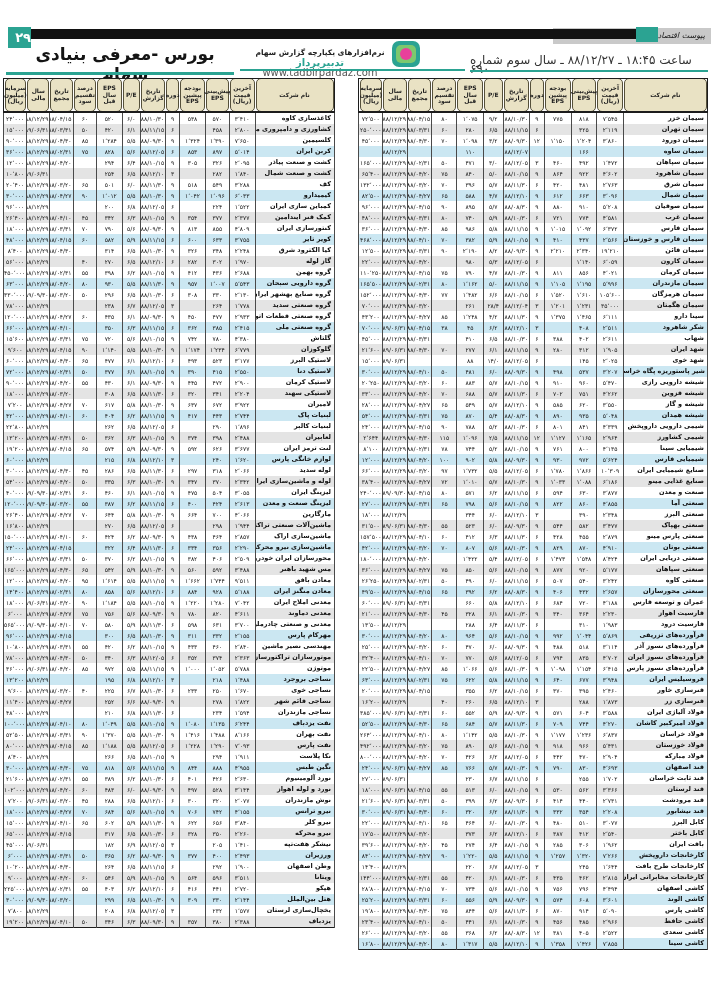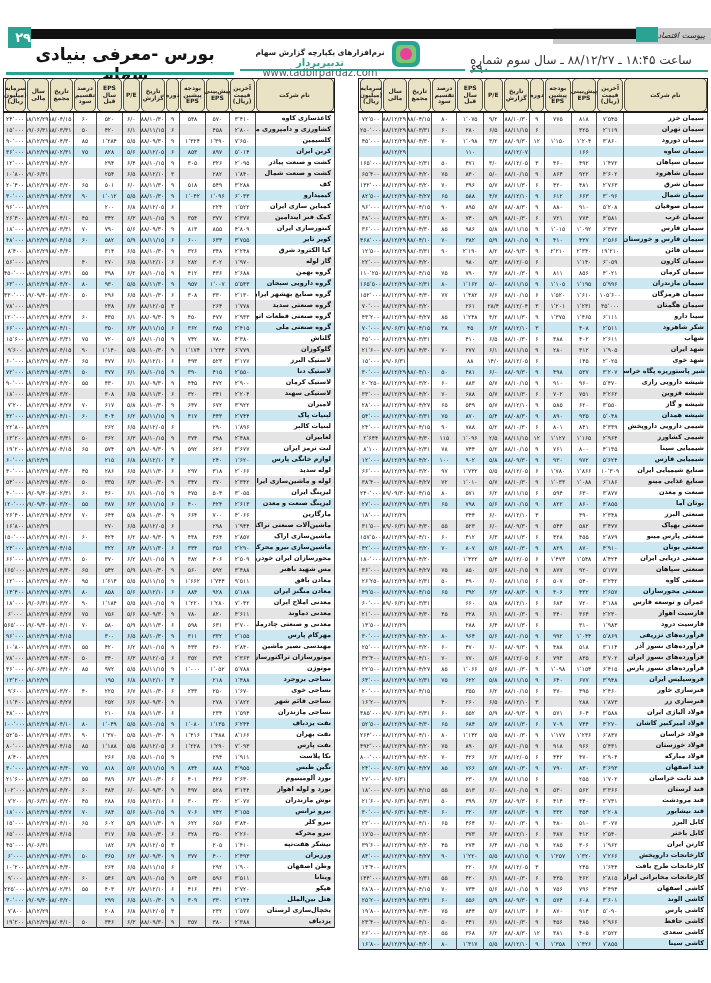--- a/index.html
+++ b/index.html
@@ -630,21 +630,21 @@
             <td>۶</td>
             <td>۸۸/۱۱/۱۵</td>
             <td>۶/۲</td>
             <td>۵۷۱</td>
             <td>۸۰</td>
             <td>۸۸/۰۴/۱۵</td>
             <td>۸۹/۰۹/۳۰</td>
             <td>۲۴۰٬۰۰۰</td>
           </tr>
           <tr>
-            <td class="name">بوتان آما</td>
+            <td class="name">صنعتی آما</td>
             <td>۴٬۸۵۵</td>
             <td>۸۶۰</td>
             <td>۸۲۲</td>
             <td>۹</td>
             <td>۸۸/۱۰/۱۵</td>
             <td>۵/۶</td>
             <td>۷۹۸</td>
             <td>۶۵</td>
             <td>۸۸/۰۳/۳۱</td>
             <td>۸۸/۱۲/۲۹</td>
@@ -1064,21 +1064,21 @@
             <td>۶</td>
             <td>۸۸/۱۲/۱۰</td>
             <td>۶/۲</td>
             <td>۳۷۳</td>
             <td></td>
             <td>۸۸/۰۳/۲۰</td>
             <td>۸۸/۱۲/۲۹</td>
             <td>۱۷٬۵۰۰</td>
           </tr>
           <tr>
-            <td class="name">کارتن ایران</td>
+            <td class="name">بافت ایران</td>
             <td>۱٬۹۶۲</td>
             <td>۳۰۶</td>
             <td>۲۸۵</td>
             <td>۹</td>
             <td>۸۸/۱۰/۱۵</td>
             <td>۶/۴</td>
             <td>۲۷۴</td>
             <td>۴۵</td>
             <td>۸۸/۰۴/۲۰</td>
             <td>۸۸/۱۲/۲۹</td>

